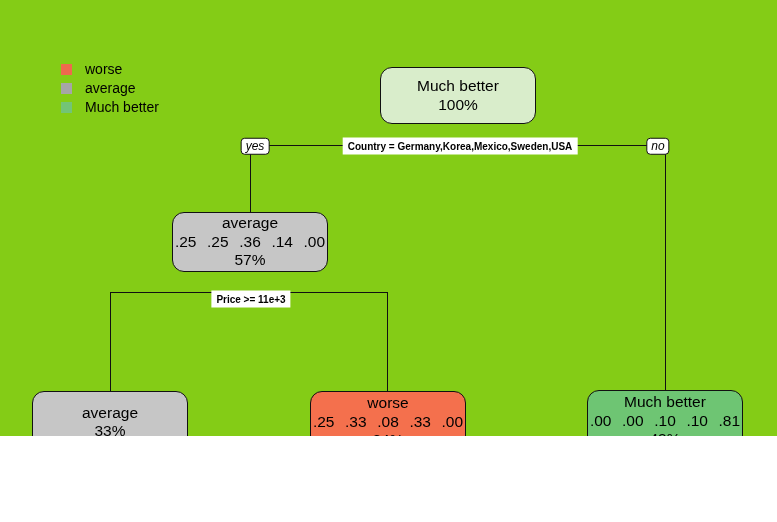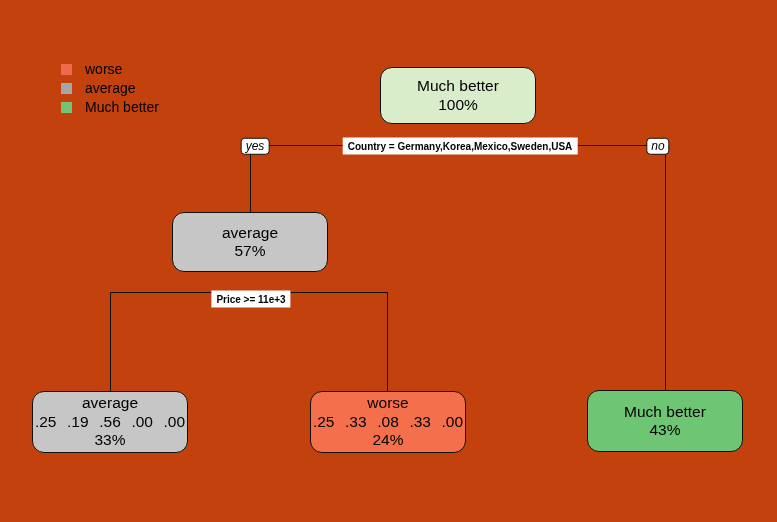--- a/index.html
+++ b/index.html
@@ -1,20 +1,20 @@
 <!DOCTYPE html>
 <html><head>
 <meta charset="utf-8">
 <style>
   html,body{margin:0;padding:0;}
   body{font-family:"Liberation Sans","DejaVu Sans",sans-serif;}
   .figure{
     position:relative;
-    width:777px;height:522px;
-    background:#c2410c;
+    width:777px;height:436px;
+    background:#84cc16;
     overflow:hidden;
   }
 
   
   .line{position:absolute;background:#111;z-index:1;}
   .line.h{height:1.3px;}
   .line.v{width:1.3px;}
 
   
   .tnode{
@@ -107,33 +107,34 @@
 
   <div class="split-label" style="left:251px;top:299px;">Price &gt;= 11e+3</div>
 
   <div class="tnode" style="left: 380px; top: 67px; height: 57px; background-color: rgb(217, 237, 203);">
     <div class="title">Much better</div>
     <div class="pct">100%</div>
   </div>
 
   <div class="tnode" style="left: 172px; top: 212px; height: 60px; background-color: rgb(198, 198, 198);">
     <div class="title">average</div>
+    <div class="probs">.25  .25  .36  .14  .00</div>
     <div class="pct">57%</div>
   </div>
 
   <div class="tnode" style="left: 32px; top: 391px; height: 62px; background-color: rgb(198, 198, 198);">
     <div class="title">average</div>
-    <div class="probs">.25  .19  .56  .00  .00</div>
     <div class="pct">33%</div>
   </div>
 
   <div class="tnode" style="left: 310px; top: 391px; height: 62px; background-color: rgb(244, 112, 77);">
     <div class="title">worse</div>
     <div class="probs">.25  .33  .08  .33  .00</div>
     <div class="pct">24%</div>
   </div>
 
   <div class="tnode" style="left: 587px; top: 390px; height: 62px; background-color: rgb(110, 197, 115);">
     <div class="title">Much better</div>
+    <div class="probs">.00  .00  .10  .10  .81</div>
     <div class="pct">43%</div>
   </div>
 
 </div>
 
 </body></html>

